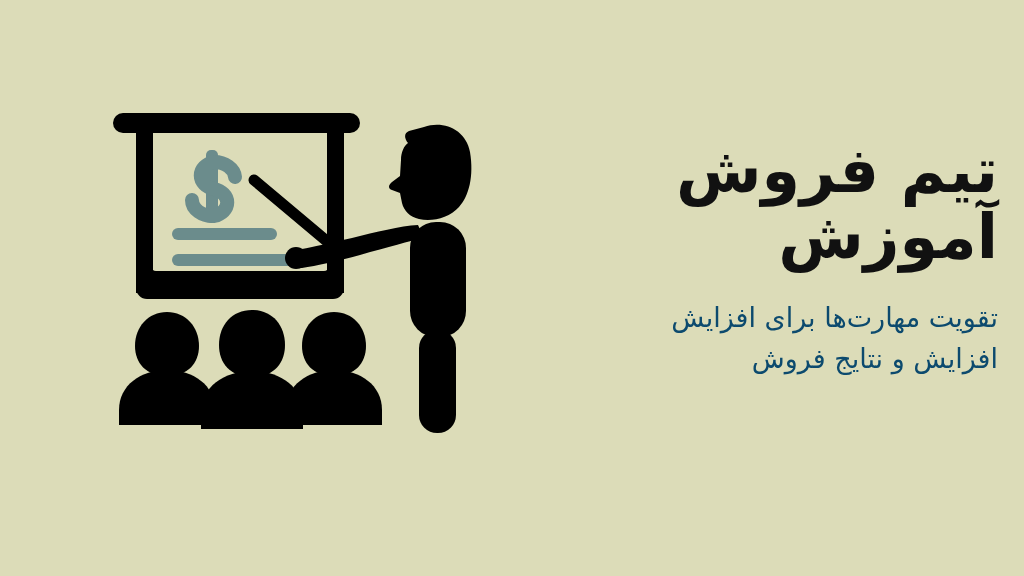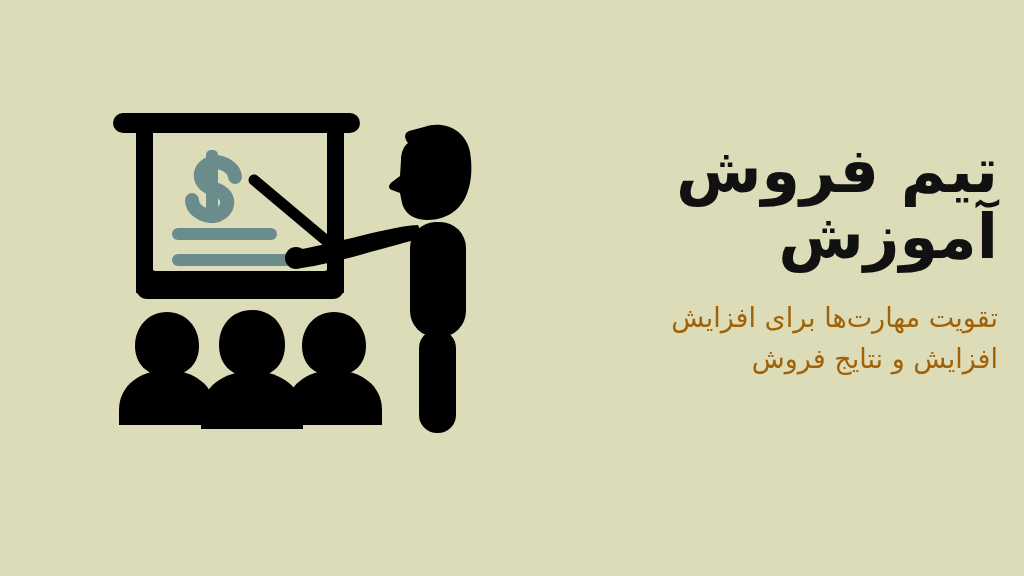--- a/index.html
+++ b/index.html
@@ -51,21 +51,21 @@
     line-height: 1.07;
     color: #111111;
     letter-spacing: 0px;
     white-space: nowrap;
   }
   #subtitle {
     margin-top: 26px;
     font-weight: 400;
     font-size: 27px;
     line-height: 1.52;
-    color: #a16207;
+    color: #0c4a6e;
     direction: rtl;
     text-align: right;
   }
 </style>
 </head>
 <body>
 
 <div id="slide">
 
   <div id="illustration">

